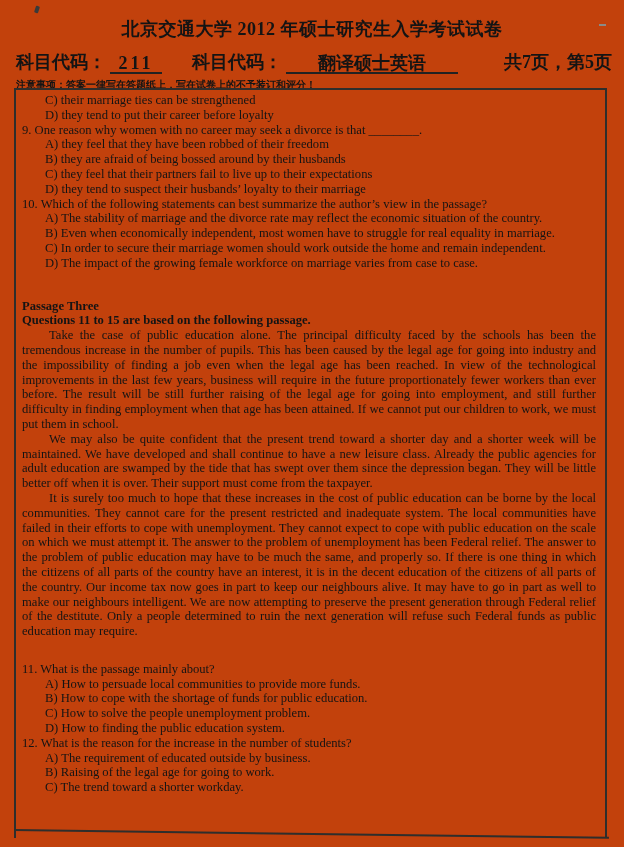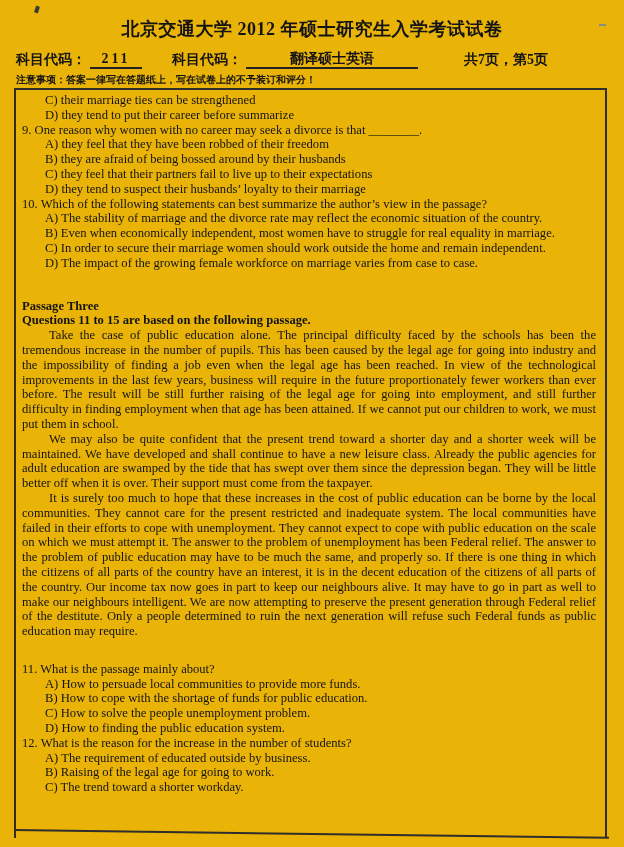--- a/index.html
+++ b/index.html
@@ -1,21 +1,21 @@
 <!DOCTYPE html>
 <html><head>
 <meta charset="utf-8">
 <style>
   * { margin: 0; padding: 0; box-sizing: border-box; }
   html, body { background: #e8e8e6; }
   .page {
     position: relative;
     width: 624px;
     height: 847px;
-    background: #eab308;
+    background: #c2410c;
     font-family: "Liberation Serif", "DejaVu Serif", serif;
     color: #141414;
     overflow: hidden;
     margin: 0 auto;
   }
   .artifact-speck {
     position: absolute;
     left: 35px; top: 6px;
     width: 4px; height: 7px;
     background: #3a3a3a;
@@ -32,21 +32,21 @@
     margin-top: 17px;
     text-align: center;
     font-size: 18px;
     font-weight: bold;
     letter-spacing: 0.5px;
   }
   .meta-line {
     display: flex;
     align-items: flex-end;
     margin: 9px 0 0 16px;
-    font-size: 14px;
+    font-size: 18px;
     font-weight: bold;
     white-space: nowrap;
   }
   .meta-label { display: inline-block; }
   .code-underline {
     display: inline-block;
     min-width: 52px;
     text-align: center;
     border-bottom: 2px solid #222;
     letter-spacing: 3px;
@@ -122,21 +122,21 @@
     <span class="page-info">共7页，第5页</span>
   </div>
 
   <div class="notice-line">
     <span>注意事项：</span><span>答案一律写在答题纸上，写在试卷上的不予装订和评分！</span>
   </div>
 
   <div class="sheet-box">
 
     <div class="opt">C) their marriage ties can be strengthened</div>
-    <div class="opt">D) they tend to put their career before summarize</div>
+    <div class="opt">D) they tend to put their career before loyalty</div>
 
     <div class="stem">9. One reason why women with no career may seek a divorce is that ________.</div>
     <div class="opt">A) they feel that they have been robbed of their freedom</div>
     <div class="opt">B) they are afraid of being bossed around by their husbands</div>
     <div class="opt">C) they feel that their partners fail to live up to their expectations</div>
     <div class="opt">D) they tend to suspect their husbands’ loyalty to their marriage</div>
 
     <div class="stem">10. Which of the following statements can best summarize the author’s view in the passage?</div>
     <div class="opt">A) The stability of marriage and the divorce rate may reflect the economic situation of the country.</div>
     <div class="opt">B) Even when economically independent, most women have to struggle for real equality in marriage.</div>

